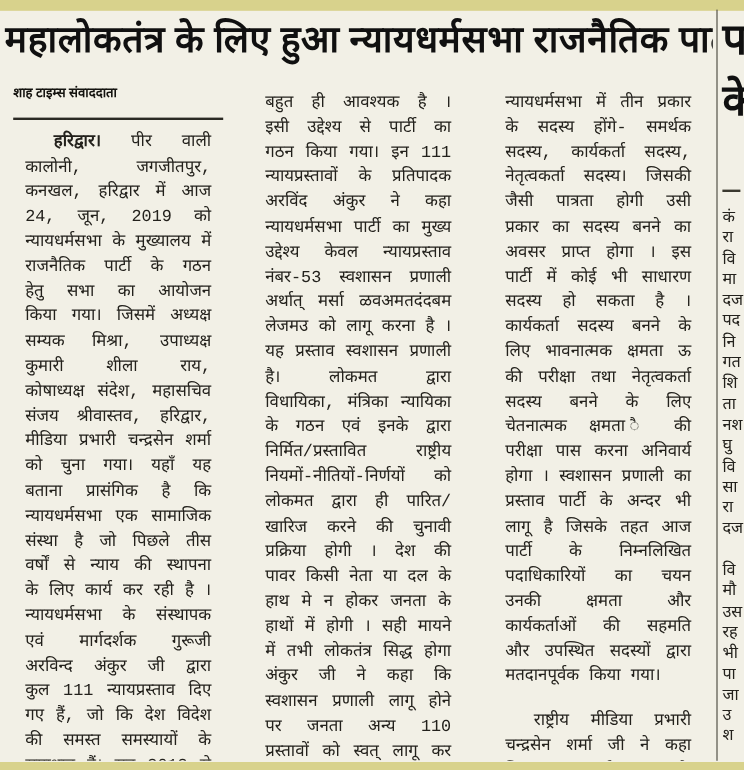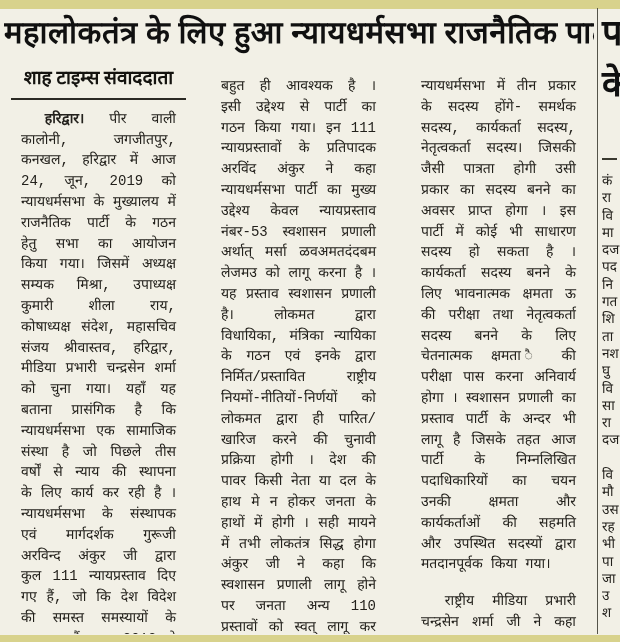--- a/index.html
+++ b/index.html
@@ -7,21 +7,21 @@
   .page{position:relative;width:620px;height:642px;overflow:hidden;}
   .band{position:absolute;left:0;right:0;background:#d8d28c;}
   .band-top{top:0;height:9px;}
   .band-bottom{bottom:0;height:7px;}
   .headline{position:absolute;top:9px;left:4px;width:590px;height:50px;margin:0;
     font-size:31px;line-height:48px;font-weight:700;color:#101010;
     white-space:nowrap;overflow:hidden;letter-spacing:.5px;}
   .columns{position:absolute;top:60px;left:5px;right:28px;bottom:8px;
     display:flex;gap:13px;overflow:hidden;}
   .col{flex:1 1 0;overflow:hidden;font-size:14px;line-height:20.8px;text-align:justify;}
-  .byline{font-weight:700;font-size:19px;text-align:center;color:#14130f;
+  .byline{font-weight:700;font-size:11px;color:#14130f;
     margin:8px 6px 0 6px;padding-bottom:9px;border-bottom:2px solid #2b2a24;}
   .byline-wrap{margin-bottom:9px;}
   .para{margin:16px;font-family:Liberation Mono, monospace;}
   .para.indent{text-indent:1.7em;}
   .col1-first{margin-top:9px;}
   .lead{font-weight:700;}
   .side{position:absolute;top:8px;bottom:8px;left:597px;right:0;
     border-left:1px solid #55544a;padding-left:4px;overflow:hidden;}
   .side-head div{font-size:36px;line-height:51px;font-weight:700;color:#101010;white-space:nowrap;}
   .side-rule{width:15px;border-top:2px solid #3a392f;margin:48px 0 12px 0;}

